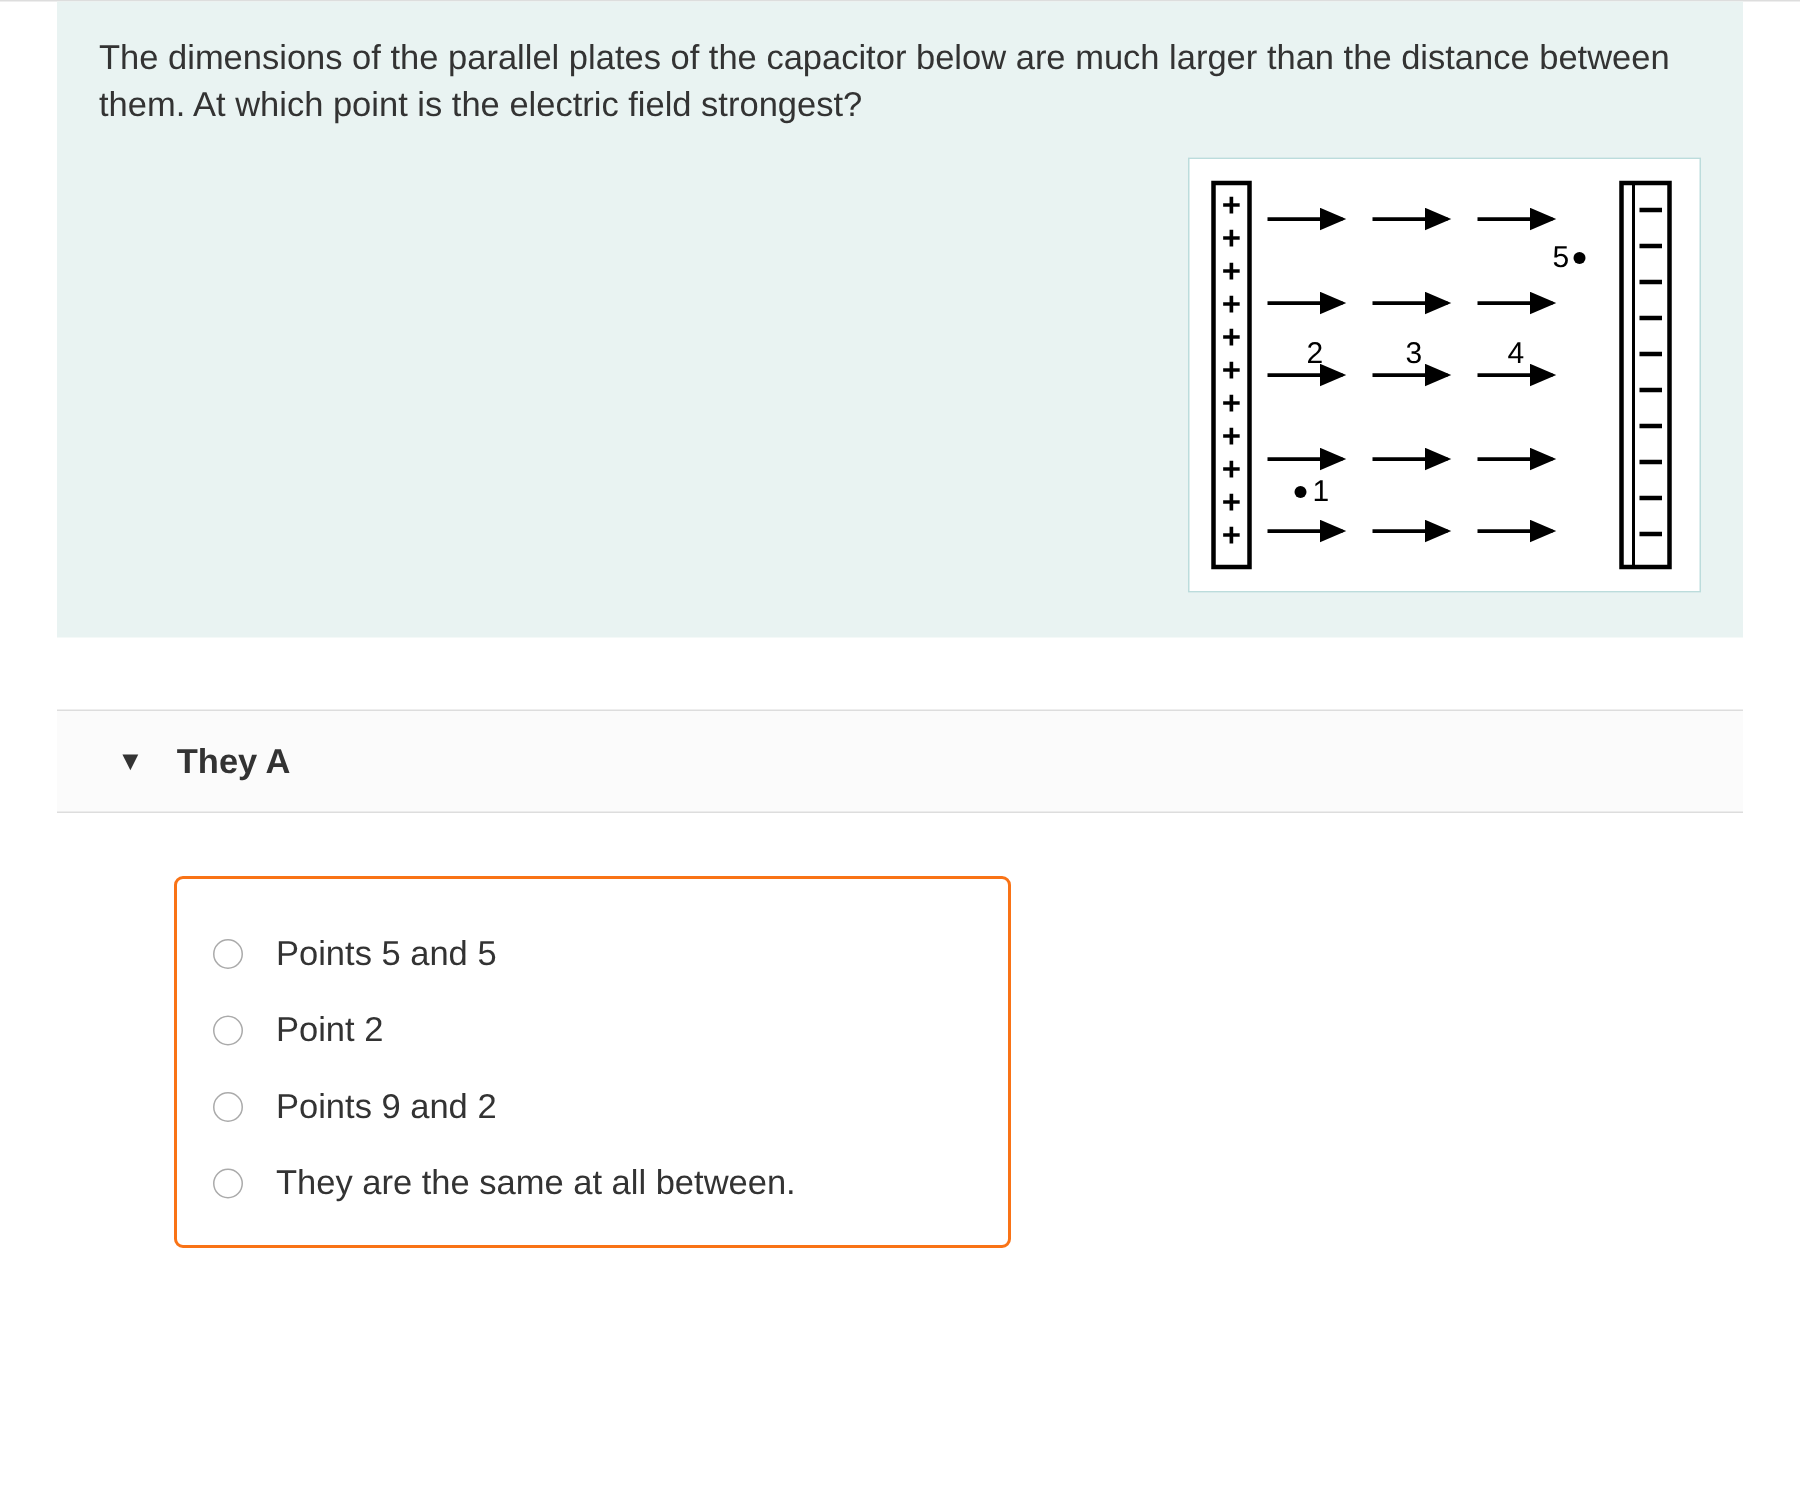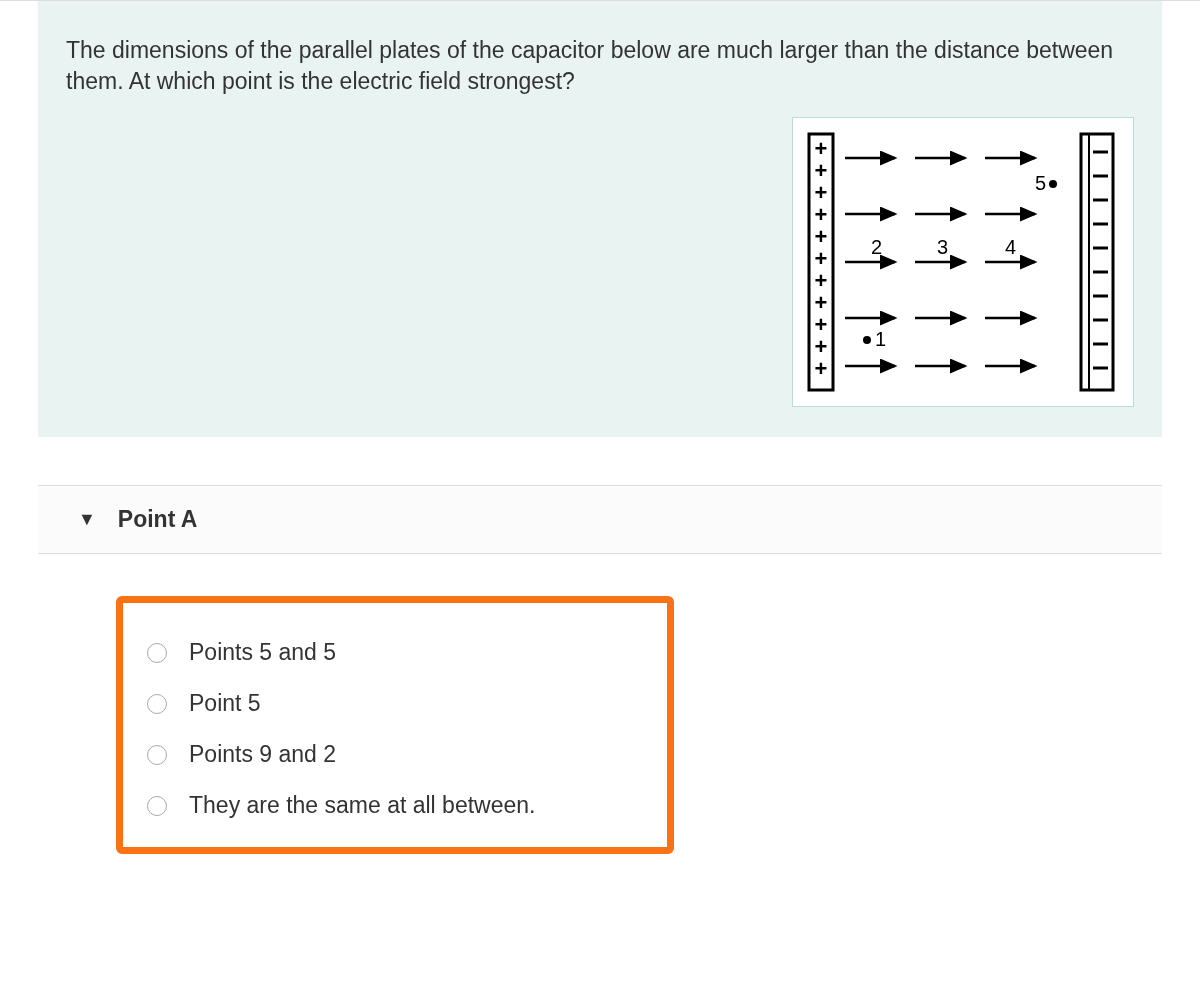--- a/index.html
+++ b/index.html
@@ -10,21 +10,21 @@
     color: #333;
     background: #fff;
   }
   .page {
     width: 1200px;
     margin: 0 auto;
     border-top: 1px solid #ddd;
   }
   .question-block {
     background: #e9f3f2;
-    padding: 34px 28px 30px 28px;
+    padding: 22px 28px 30px 28px;
     margin: 0 38px;
   }
   .question-text {
     line-height: 1.35;
   }
   .figure-row {
     display: flex;
     justify-content: flex-end;
     margin-top: 20px;
   }
@@ -53,21 +53,21 @@
     margin-right: 22px;
     color: #333;
   }
   .part-title {
     font-weight: bold;
   }
   .answers-wrap {
     padding: 42px 0 0 78px;
   }
   .answers-card {
-    border: 7px solid #f97316;
+    border: 2px solid #f97316;
     border-radius: 6px;
     width: 558px;
     padding: 24px 24px 20px 24px;
   }
   .option-row {
     display: flex;
     align-items: center;
     margin: 12px 0 24px 0;
   }
   .option-row:last-child { margin-bottom: 8px; }
@@ -167,32 +167,32 @@
             <text x="70" y="218">1</text>
           </g>
         </svg>
       </div>
     </div>
   </div>
 
   <div class="part-section">
     <div class="part-header">
       <span class="caret">▼</span>
-      <span class="part-title">Point A</span>
+      <span class="part-title">They A</span>
     </div>
 
     <div class="answers-wrap">
       <div class="answers-card">
         <div class="option-row">
           <div class="radio"></div>
           <div class="option-label">Points 5 and 5</div>
         </div>
         <div class="option-row">
           <div class="radio"></div>
-          <div class="option-label">Point 5</div>
+          <div class="option-label">Point 2</div>
         </div>
         <div class="option-row">
           <div class="radio"></div>
           <div class="option-label">Points 9 and 2</div>
         </div>
         <div class="option-row">
           <div class="radio"></div>
           <div class="option-label">They are the same at all between.</div>
         </div>
       </div>

